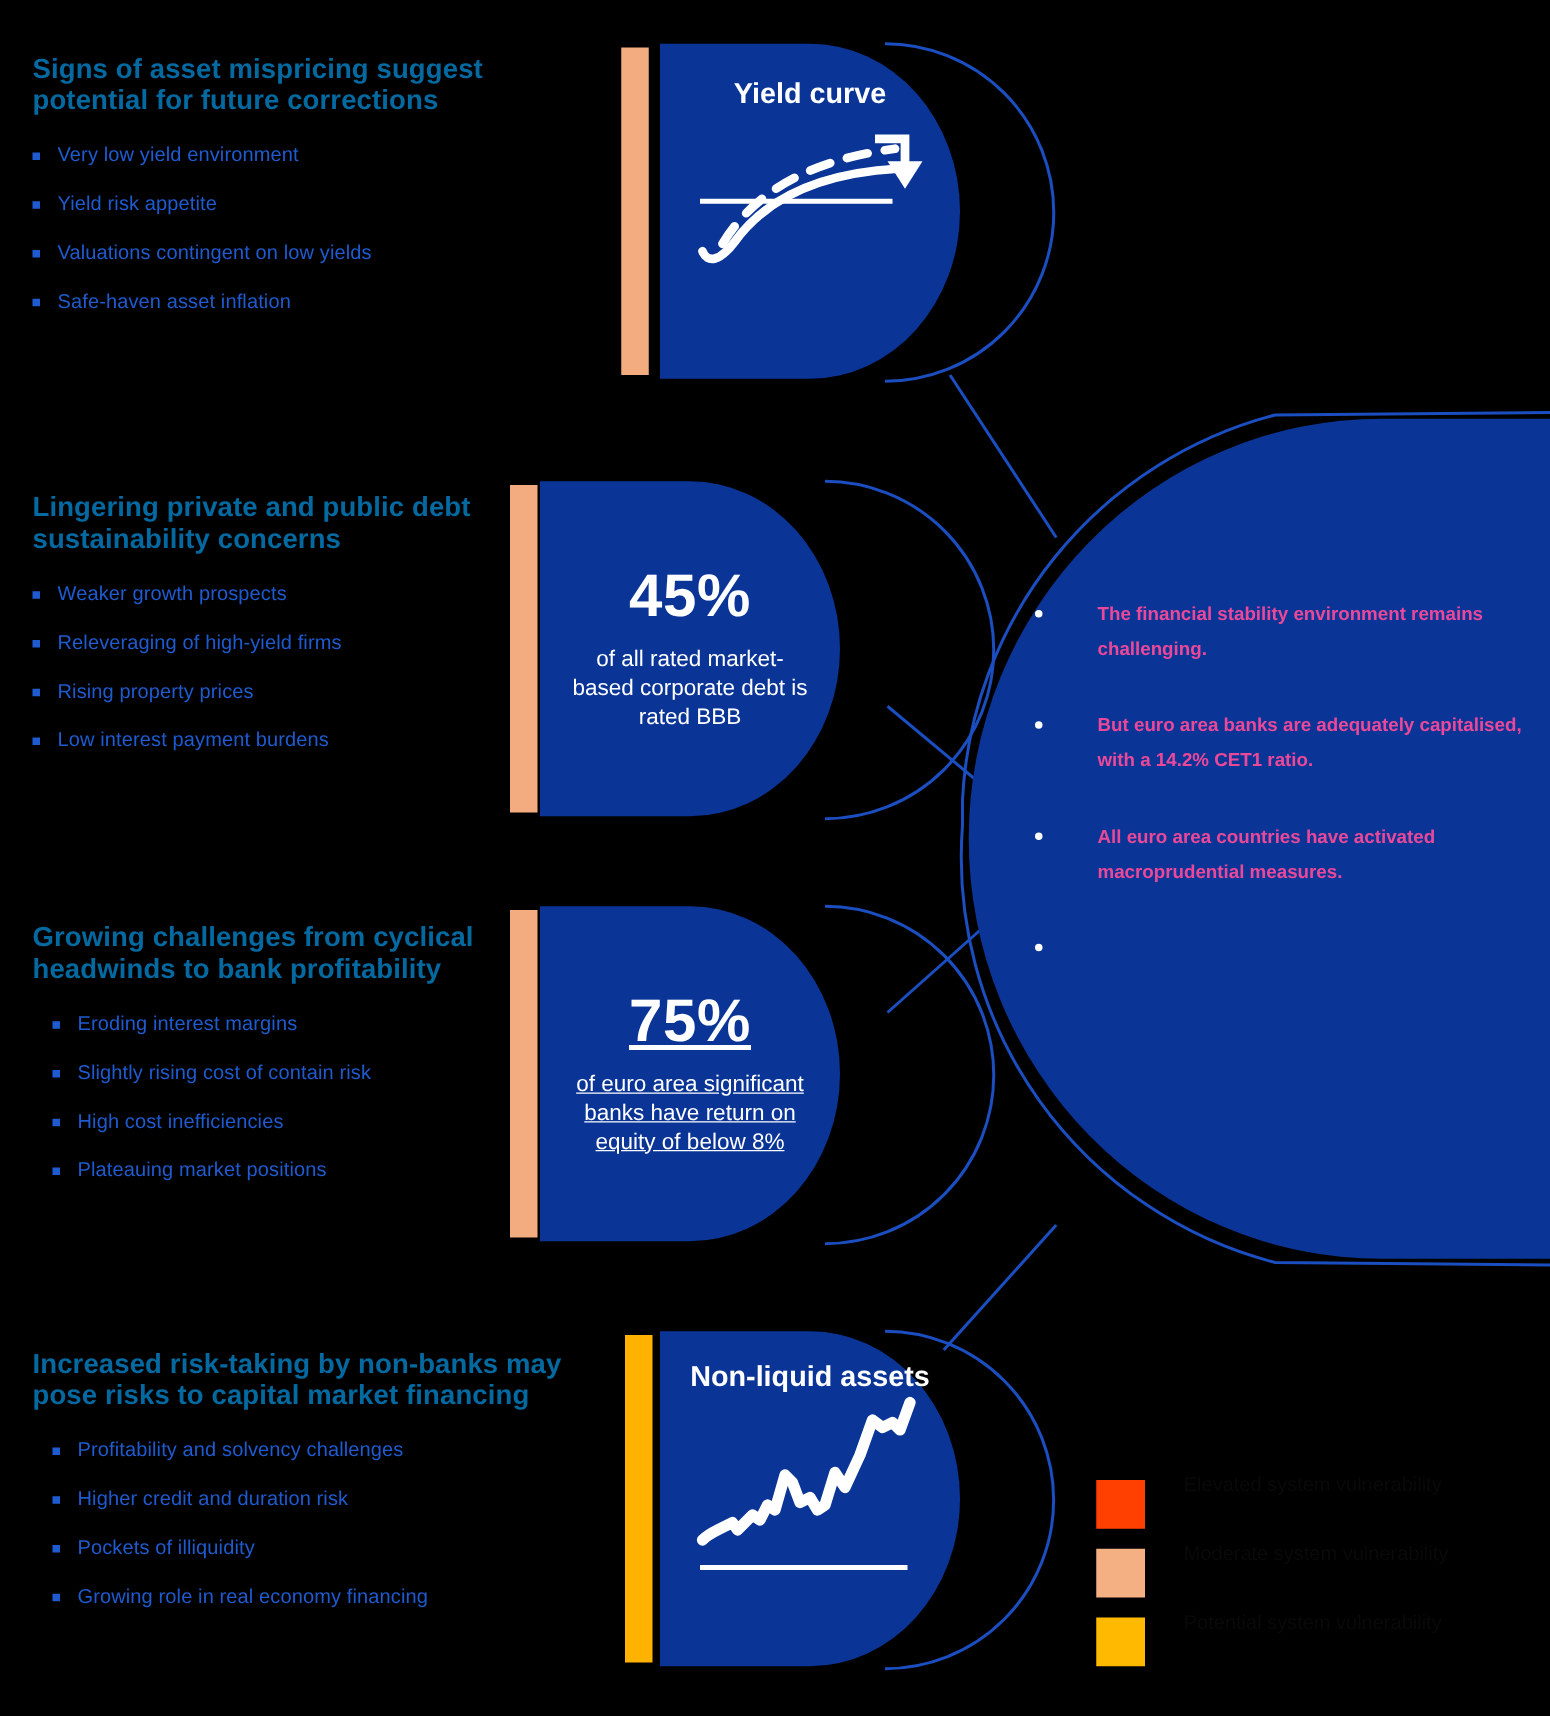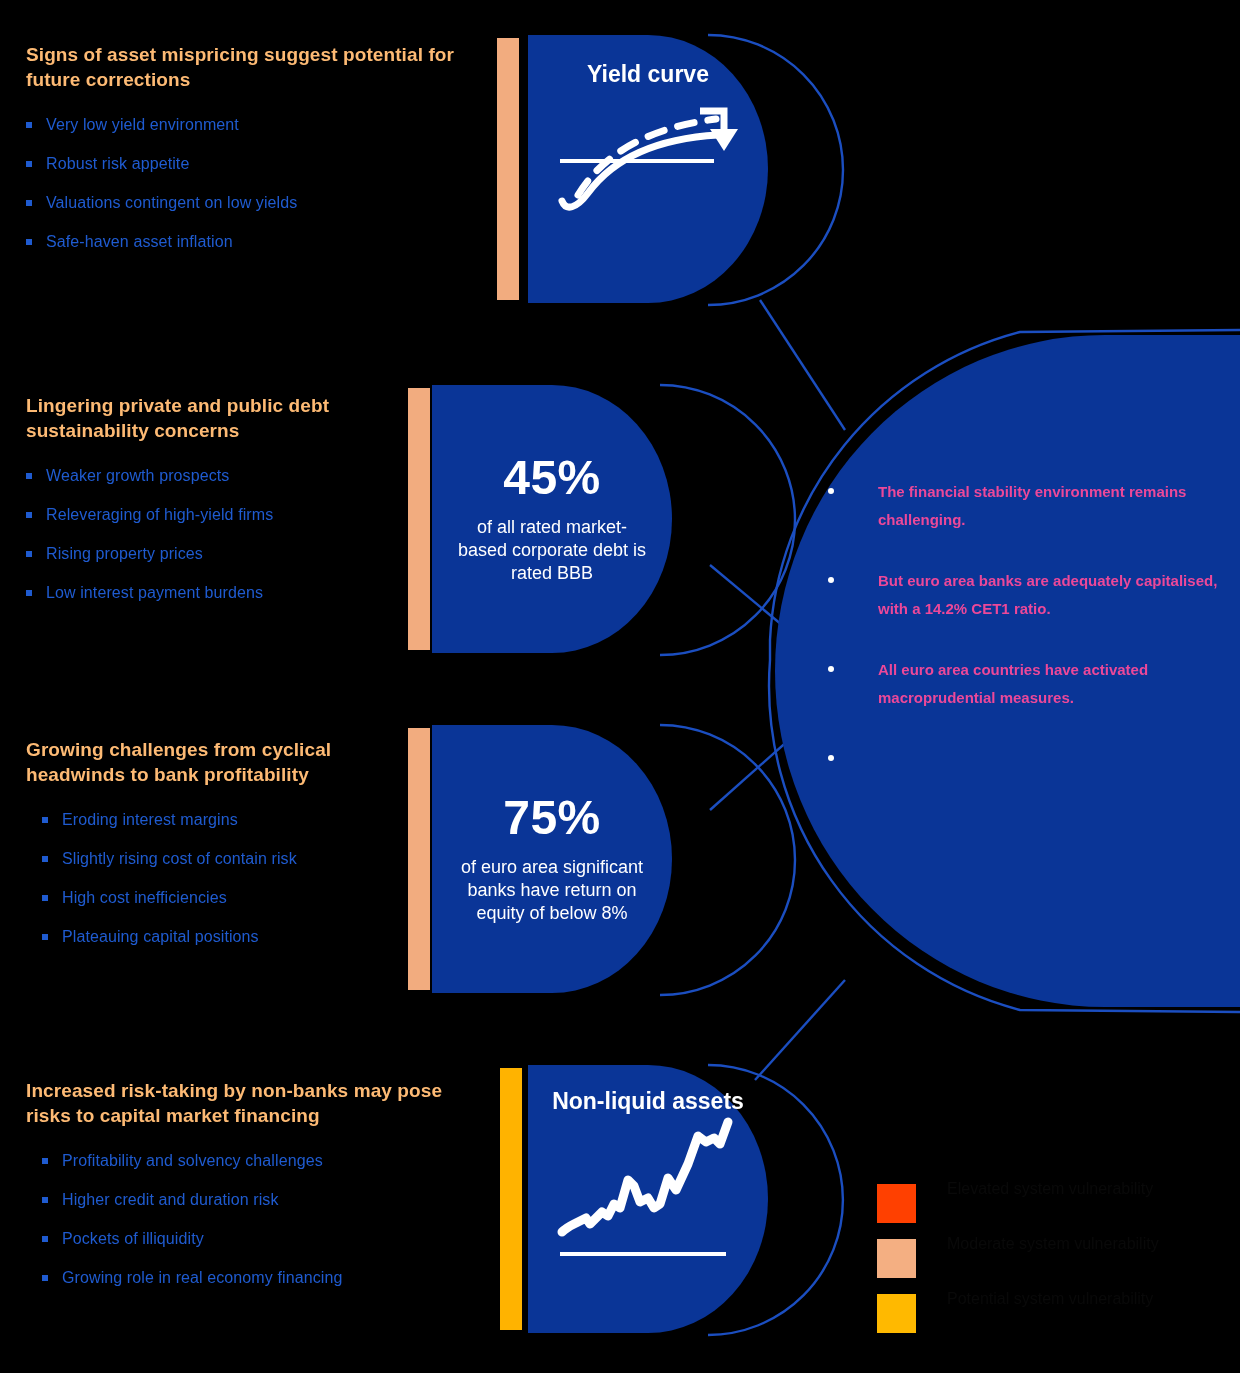--- a/index.html
+++ b/index.html
@@ -8,24 +8,24 @@
     font-family:"Liberation Sans", sans-serif;
     background:#000000;
   }
   .stage{position:absolute;inset:0;}
   .svg-layer{position:absolute;left:0;top:0;width:1240px;height:1373px;}
 
   
   .panel{position:absolute;}
   .panel h3{
     margin:0;
-    font-size:19px;
+    font-size:22px;
     line-height:25px;
     font-weight:bold;
-    color:#fdba74;
+    color:#0369a1;
     letter-spacing:.1px;
   }
   .panel ul{
     list-style:none;
     margin:22px 0 0 0;
     padding:0;
   }
   .panel li{
     position:relative;
     font-size:16px;
@@ -119,21 +119,21 @@
       <line x1="710" y1="565" x2="800" y2="640"></line>
       <line x1="710" y1="810" x2="800" y2="730"></line>
       <line x1="755" y1="1080" x2="845" y2="980"></line>
     </g>
   </svg>
 
   <div class="panel" style="left:26px;top:42px;width:430px;">
     <h3>Signs of asset mispricing suggest potential for future corrections</h3>
     <ul>
       <li><span class="sq"></span><span>Very low yield environment</span></li>
-      <li><span class="sq"></span><span>Robust risk appetite</span></li>
+      <li><span class="sq"></span><span>Yield risk appetite</span></li>
       <li><span class="sq"></span><span>Valuations contingent on low yields</span></li>
       <li><span class="sq"></span><span>Safe-haven asset inflation</span></li>
     </ul>
   </div>
   <div class="bar" style="left:497px;top:38px;height:262px;background:#F2AC7F;"></div>
   <div class="bubble rounded" style="left:528px;top:35px;width:240px;height:268px;">
     <div class="icon-title" style="margin-top:-58px;">Yield curve</div>
     <svg width="200" height="130" viewBox="0 0 200 130" style="margin-top:2px;">
       <line x1="12" y1="72" x2="166" y2="72" stroke="#fff" stroke-width="4"></line>
       <path d="M14 112 C 18 122 28 120 40 104 C 62 74 100 50 170 46" fill="none" stroke="#fff" stroke-width="7" stroke-linecap="round"></path>
@@ -157,25 +157,25 @@
     <div class="big">45%</div>
     <div class="sub">of all rated market-based corporate debt is rated BBB</div>
   </div>
 
   <div class="panel indent" style="left:26px;top:737px;width:400px;">
     <h3>Growing challenges from cyclical headwinds to bank profitability</h3>
     <ul>
       <li><span class="sq"></span><span>Eroding interest margins</span></li>
       <li><span class="sq"></span><span>Slightly rising cost of contain risk</span></li>
       <li><span class="sq"></span><span>High cost inefficiencies</span></li>
-      <li><span class="sq"></span><span>Plateauing capital positions</span></li>
+      <li><span class="sq"></span><span>Plateauing market positions</span></li>
     </ul>
   </div>
   <div class="bar" style="left:408px;top:728px;height:262px;background:#F2AC7F;"></div>
-  <div class="bubble rounded" style="left:432px;top:725px;width:240px;height:268px;">
+  <div class="bubble rounded" style="left:432px;top:725px;width:240px;height:268px;text-decoration:underline;">
     <div class="big">75%</div>
     <div class="sub">of euro area significant banks have return on equity of below 8%</div>
   </div>
 
   <div class="panel indent" style="left:26px;top:1078px;width:430px;">
     <h3>Increased risk-taking by non-banks may pose risks to capital market financing</h3>
     <ul>
       <li><span class="sq"></span><span>Profitability and solvency challenges</span></li>
       <li><span class="sq"></span><span>Higher credit and duration risk</span></li>
       <li><span class="sq"></span><span>Pockets of illiquidity</span></li>

